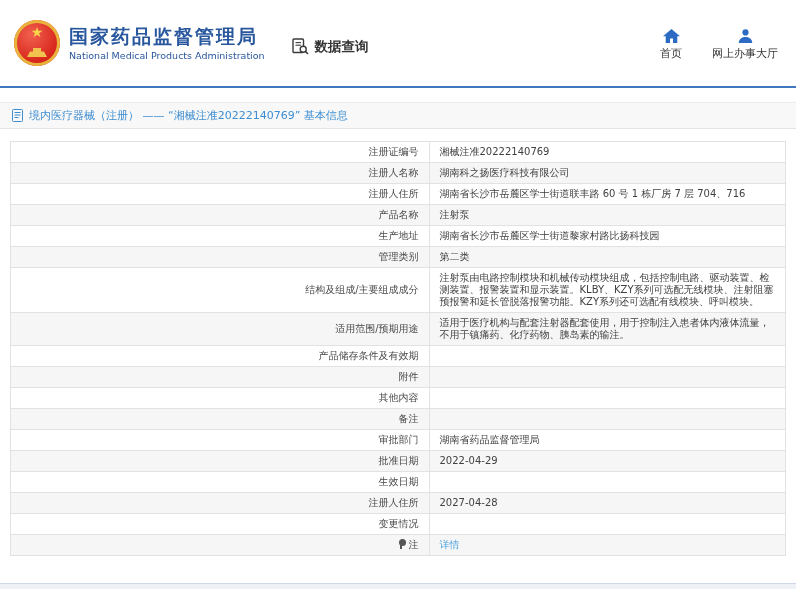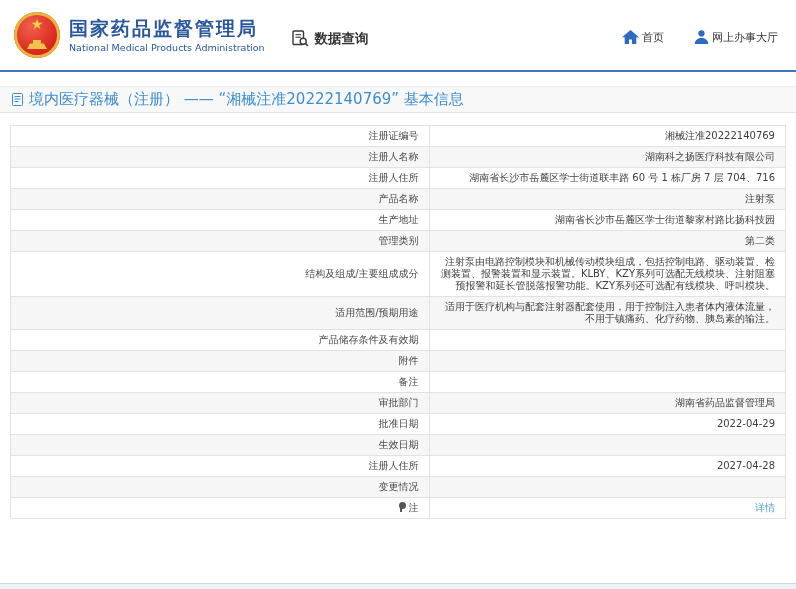--- a/index.html
+++ b/index.html
@@ -1,48 +1,48 @@
 <!DOCTYPE html>
 <html><head>
 <meta charset="utf-8">
 <style>
   * { box-sizing: border-box; margin: 0; padding: 0; }
   html,body { width:796px; height:589px; background:#fff; font-family:"DejaVu Sans","Liberation Sans",sans-serif; }
   .page { position:relative; width:796px; height:589px; overflow:hidden; background:#fff; }
 
   
-  .header { display:flex; align-items:center; height:72px; padding:0 18px 0 14px; border-bottom:2px solid #4077bf; background:#fff; }
+  .header { display:flex; align-items:center; height:88px; padding:0 18px 0 14px; border-bottom:2px solid #4077bf; background:#fff; }
   .logo { display:flex; align-items:center; gap:9px; cursor:pointer; }
   .emblem { width:46px; height:46px; border-radius:50%; position:relative; flex:0 0 auto;
             background: radial-gradient(circle at 38% 32%, #f1604e 0%, #d8261c 65%, #c01a12 100%);
             box-shadow: inset 0 0 0 3px #e9b43c; }
   .emblem::before { content:'★'; position:absolute; top:5px; left:50%; transform:translateX(-50%);
                     color:#f8d44a; font-size:14px; line-height:14px; }
   .emblem::after { content:''; position:absolute; bottom:9px; left:50%; transform:translateX(-50%);
                    width:20px; height:9px; background:#f2c24e; clip-path:polygon(0 100%,15% 40%,30% 40%,30% 0,70% 0,70% 40%,85% 40%,100% 100%); }
   .titles .cn { font-size:19px; font-weight:700; color:#29579e; letter-spacing:2px; line-height:24px; }
   .titles .en { font-size:9.5px; color:#29579e; line-height:13px; margin-top:1px; }
   .query { display:flex; align-items:flex-end; gap:5px; margin-left:26px; margin-top:6px; color:#333;
            font-size:13.5px; font-weight:600; cursor:pointer; }
   .nav { margin-left:auto; display:flex; gap:30px; margin-top:4px; }
-  .nav-item { display:flex; flex-direction:row; align-items:center; gap:3px; cursor:pointer; }
+  .nav-item { display:flex; flex-direction:column; align-items:center; gap:3px; cursor:pointer; }
   .nav-item .lbl { font-size:11px; color:#333; white-space:nowrap; }
 
   
   .crumb-gap { height:14px; }
   .breadcrumb { display:flex; align-items:center; gap:6px; height:27px; padding:0 12px;
                 background:#f8f8f8; border-top:1px solid #ececec; border-bottom:1px solid #e4e4e4;
-                color:#3d8dd1; font-size:15px; }
+                color:#3d8dd1; font-size:11px; }
 
   
   .table-wrap { margin:12px 10px 0; }
   table { width:100%; border-collapse:collapse; table-layout:fixed; }
   td { border:1px solid #e2e2e2; font-size:10px; line-height:12px; padding:4px 10px; vertical-align:middle; }
   td.label { width:54%; text-align:right; color:#4a4a4a; }
-  td.value { width:46%; text-align:right; color:#3f3f3f; word-break:break-all; }
+  td.value { width:46%; text-align:left; color:#3f3f3f; word-break:break-all; }
   tr:nth-child(even) { background:#f6f6f6; }
   tr:nth-child(odd) { background:#ffffff; }
   td.value:empty::after { content:'\00a0'; }
   a.detail-link { color:#4aa2de; text-decoration:none; cursor:pointer; }
   .note-icon { display:none; width:7px; height:10px; position:relative; margin-right:3px; vertical-align:-1px; }
   .note-icon::before { content:''; position:absolute; top:0; left:0; width:7px; height:7px; border-radius:50%; background:#555; }
   .note-icon::after { content:''; position:absolute; bottom:0; left:1px; width:2px; height:4px; background:#555; }
 
   
   .footer-strip { position:absolute; left:0; bottom:0; width:100%; height:6px;
@@ -139,20 +139,24 @@
   </tr>
           <tr>
     <td class="label"><span>产品储存条件及有效期</span></td>
     <td class="value"></td>
   </tr>
           <tr>
     <td class="label"><span>附件</span></td>
     <td class="value"></td>
   </tr>
           <tr>
+    <td class="label"><span>其他内容</span></td>
+    <td class="value"></td>
+  </tr>
+          <tr>
     <td class="label"><span>备注</span></td>
     <td class="value"></td>
   </tr>
           <tr>
     <td class="label"><span>审批部门</span></td>
     <td class="value">湖南省药品监督管理局</td>
   </tr>
           <tr>
     <td class="label"><span>批准日期</span></td>
     <td class="value">2022-04-29</td>

